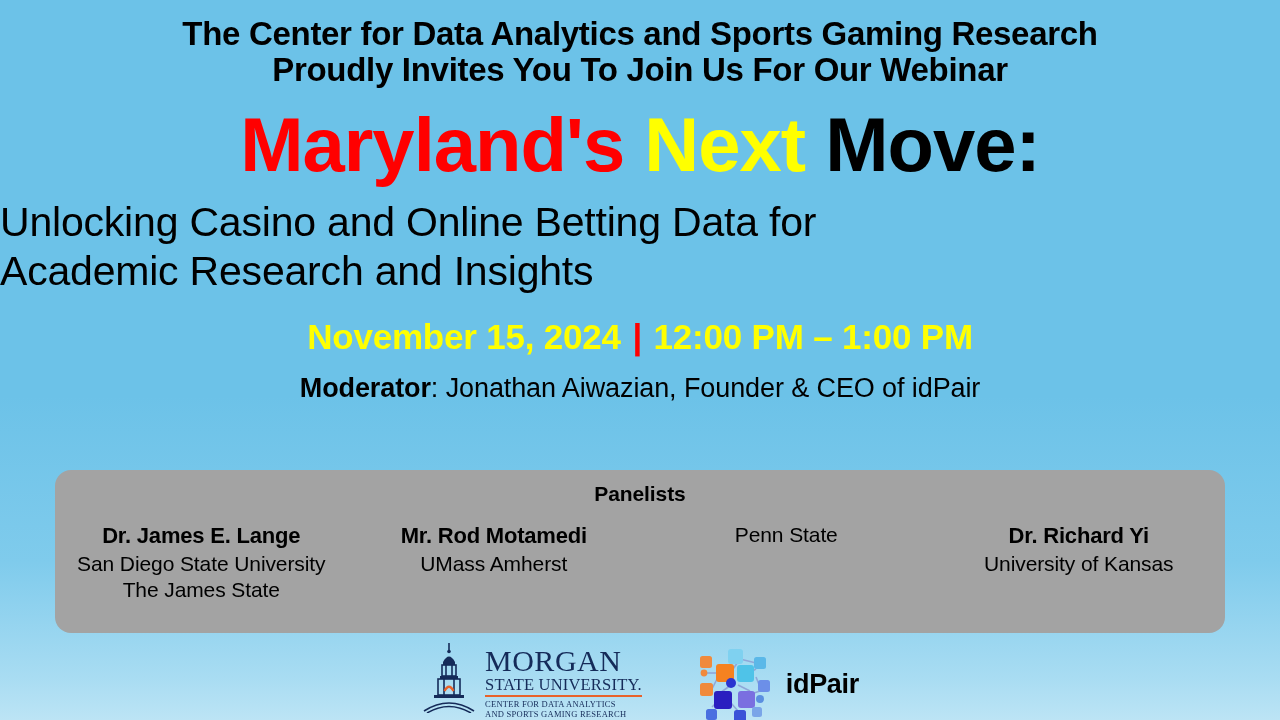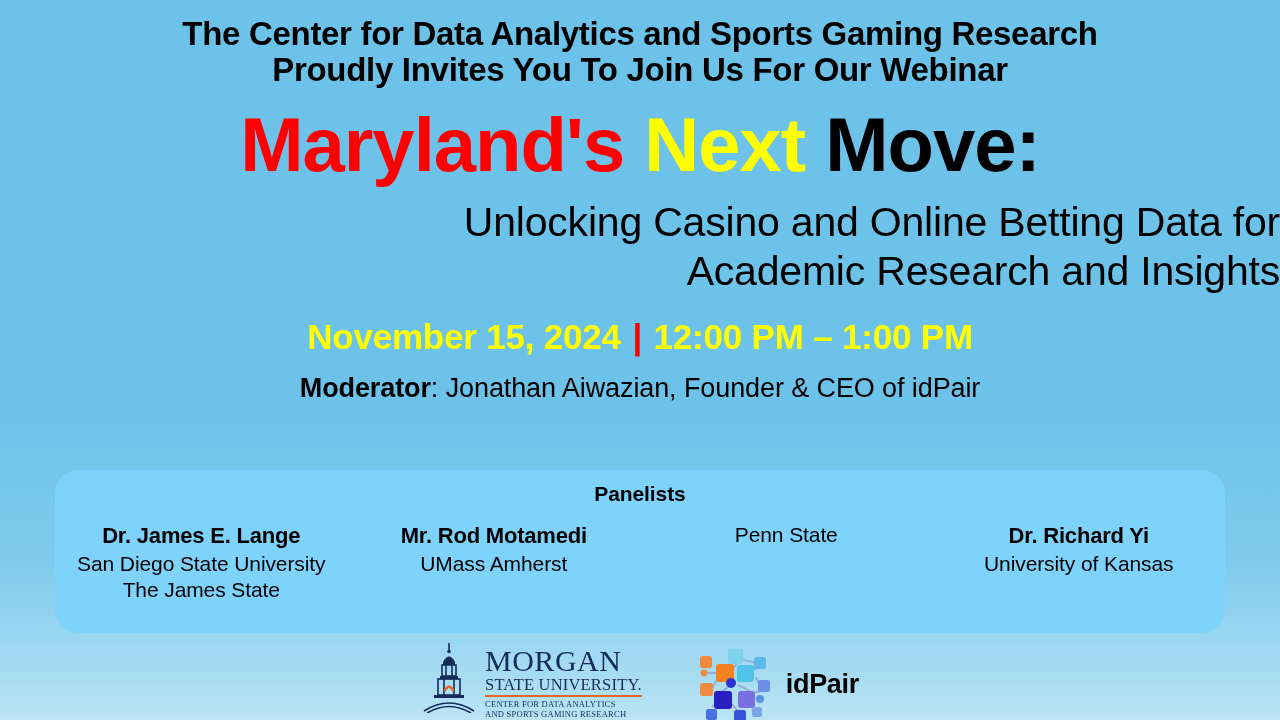--- a/index.html
+++ b/index.html
@@ -44,21 +44,21 @@
     line-height: 1.05;
     letter-spacing: -1px;
     white-space: nowrap;
   }
   .t-red { color: #FF0000; }
   .t-yellow { color: #FFFF00; }
   .t-black { color: #000000; }
 
   
   .subtitle {
-    text-align: right;
+    text-align: left;
     margin-top: 14px;
     font-size: 41px;
     font-weight: 400;
     line-height: 1.18;
     letter-spacing: -0.2px;
   }
   .subtitle span { display: block; }
 
   
   .datetime {
@@ -83,22 +83,22 @@
   }
   .moderator .mod-label { font-weight: bold; }
 
   
   .panelists-card {
     position: absolute;
     left: 55px;
     top: 470px;
     width: 1170px;
     height: 163px;
-    background: #7dd3fc;
-    border-radius: 23px;
+    background: #a3a3a3;
+    border-radius: 16px;
     box-sizing: border-box;
     padding-top: 12px;
   }
   .panelists-heading {
     text-align: center;
     font-weight: bold;
     font-size: 21px;
     color: #000;
     letter-spacing: -0.1px;
   }

